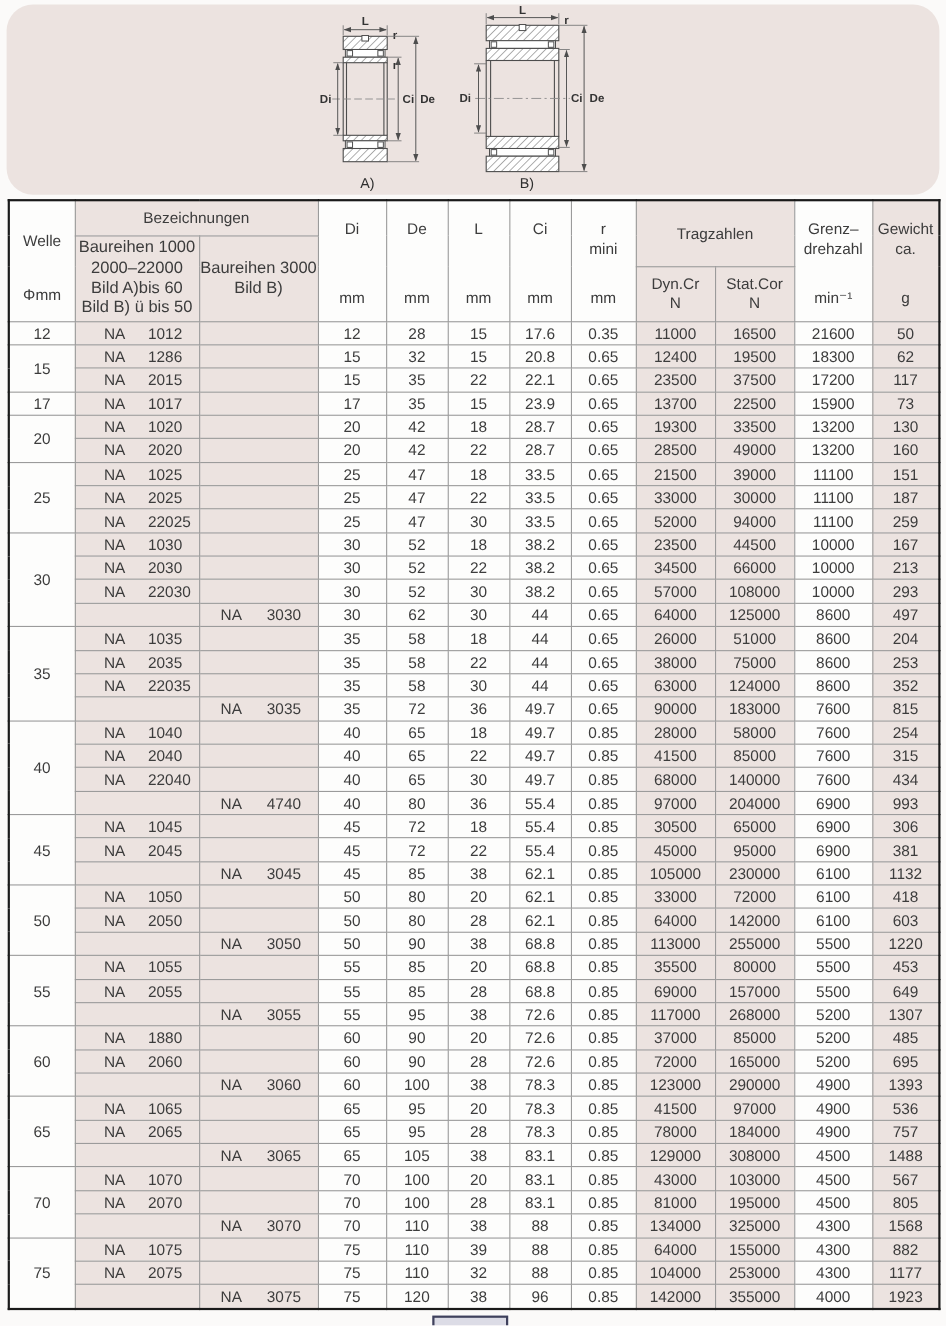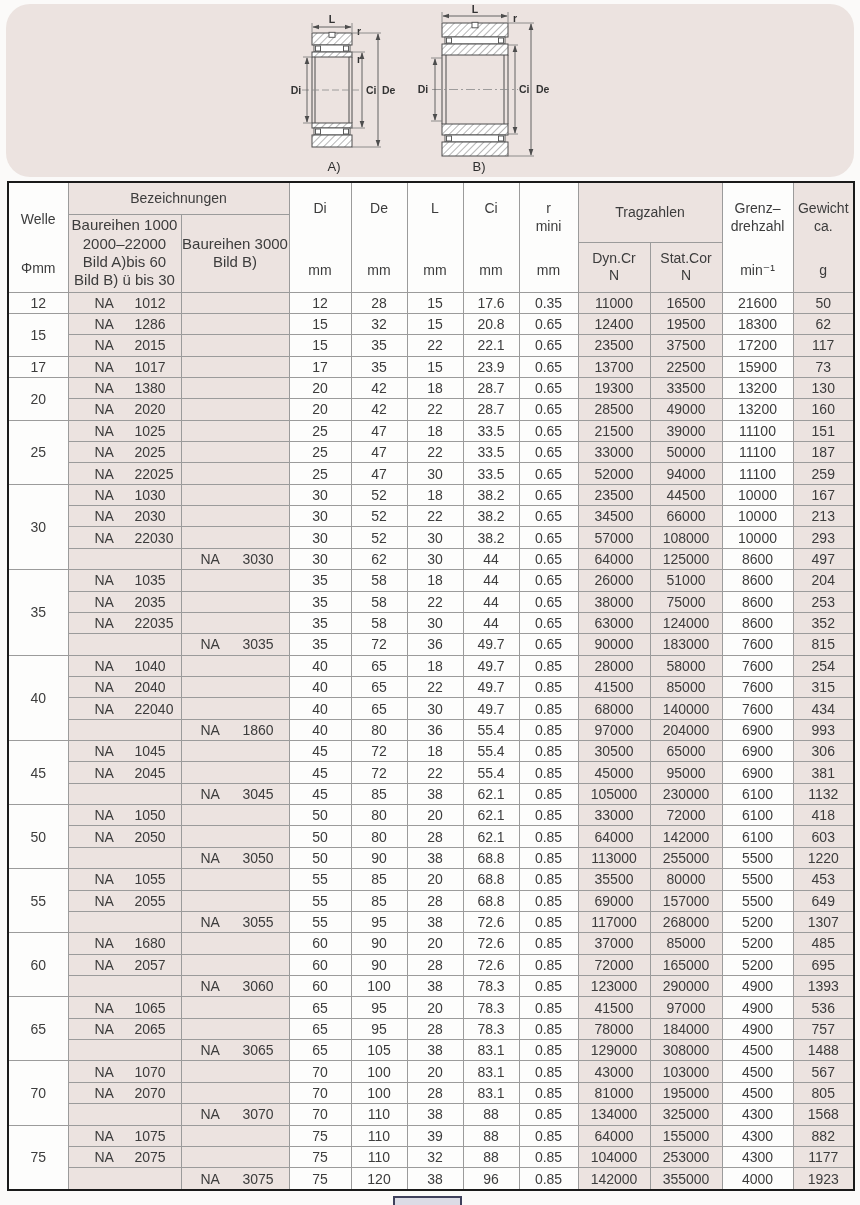--- a/index.html
+++ b/index.html
@@ -219,21 +219,21 @@
             <span>g</span>
           </div>
         </th>
       </tr>
       <tr class="hr2">
         <th rowspan="2" class="shade">
           <span class="stack2 small-lines">
             <span>Baureihen 1000</span>
             <span>2000–22000</span>
             <span>Bild A)bis 60</span>
-            <span>Bild B) ü bis 30</span>
+            <span>Bild B) ü bis 50</span>
           </span>
         </th>
         <th rowspan="2" class="shade">
           <span class="stack2 small-lines">
             <span>Baureihen 3000</span>
             <span>Bild B)</span>
           </span>
         </th>
       </tr>
       <tr class="hr3">
@@ -319,21 +319,21 @@
           <td class="shade">13700</td>
           <td class="shade">22500</td>
           <td class="">15900</td>
           <td class="shade">73</td>
         </tr>
         <tr class="gs">
           <td class="" rowspan="2">20</td>
           <td class="shade desig">
             <span class="dcell p1">
               <span class="pfx">NA</span>
-              <span class="num">1380</span>
+              <span class="num">1020</span>
             </span>
           </td>
           <td class="shade desig"></td>
           <td class="">20</td>
           <td class="">42</td>
           <td class="">18</td>
           <td class="">28.7</td>
           <td class="">0.65</td>
           <td class="shade">19300</td>
           <td class="shade">33500</td>
@@ -384,21 +384,21 @@
               <span class="num">2025</span>
             </span>
           </td>
           <td class="shade desig"></td>
           <td class="">25</td>
           <td class="">47</td>
           <td class="">22</td>
           <td class="">33.5</td>
           <td class="">0.65</td>
           <td class="shade">33000</td>
-          <td class="shade">50000</td>
+          <td class="shade">30000</td>
           <td class="">11100</td>
           <td class="shade">187</td>
         </tr>
         <tr>
           <td class="shade desig">
             <span class="dcell p1">
               <span class="pfx">NA</span>
               <span class="num">22025</span>
             </span>
           </td>
@@ -612,21 +612,21 @@
           <td class="shade">68000</td>
           <td class="shade">140000</td>
           <td class="">7600</td>
           <td class="shade">434</td>
         </tr>
         <tr>
           <td class="shade desig"></td>
           <td class="shade desig">
             <span class="dcell p3">
               <span class="pfx">NA</span>
-              <span class="num">1860</span>
+              <span class="num">4740</span>
             </span>
           </td>
           <td class="">40</td>
           <td class="">80</td>
           <td class="">36</td>
           <td class="">55.4</td>
           <td class="">0.85</td>
           <td class="shade">97000</td>
           <td class="shade">204000</td>
           <td class="">6900</td>
@@ -795,39 +795,39 @@
           <td class="shade">117000</td>
           <td class="shade">268000</td>
           <td class="">5200</td>
           <td class="shade">1307</td>
         </tr>
         <tr class="gs">
           <td class="" rowspan="3">60</td>
           <td class="shade desig">
             <span class="dcell p1">
               <span class="pfx">NA</span>
-              <span class="num">1680</span>
+              <span class="num">1880</span>
             </span>
           </td>
           <td class="shade desig"></td>
           <td class="">60</td>
           <td class="">90</td>
           <td class="">20</td>
           <td class="">72.6</td>
           <td class="">0.85</td>
           <td class="shade">37000</td>
           <td class="shade">85000</td>
           <td class="">5200</td>
           <td class="shade">485</td>
         </tr>
         <tr>
           <td class="shade desig">
             <span class="dcell p1">
               <span class="pfx">NA</span>
-              <span class="num">2057</span>
+              <span class="num">2060</span>
             </span>
           </td>
           <td class="shade desig"></td>
           <td class="">60</td>
           <td class="">90</td>
           <td class="">28</td>
           <td class="">72.6</td>
           <td class="">0.85</td>
           <td class="shade">72000</td>
           <td class="shade">165000</td>

